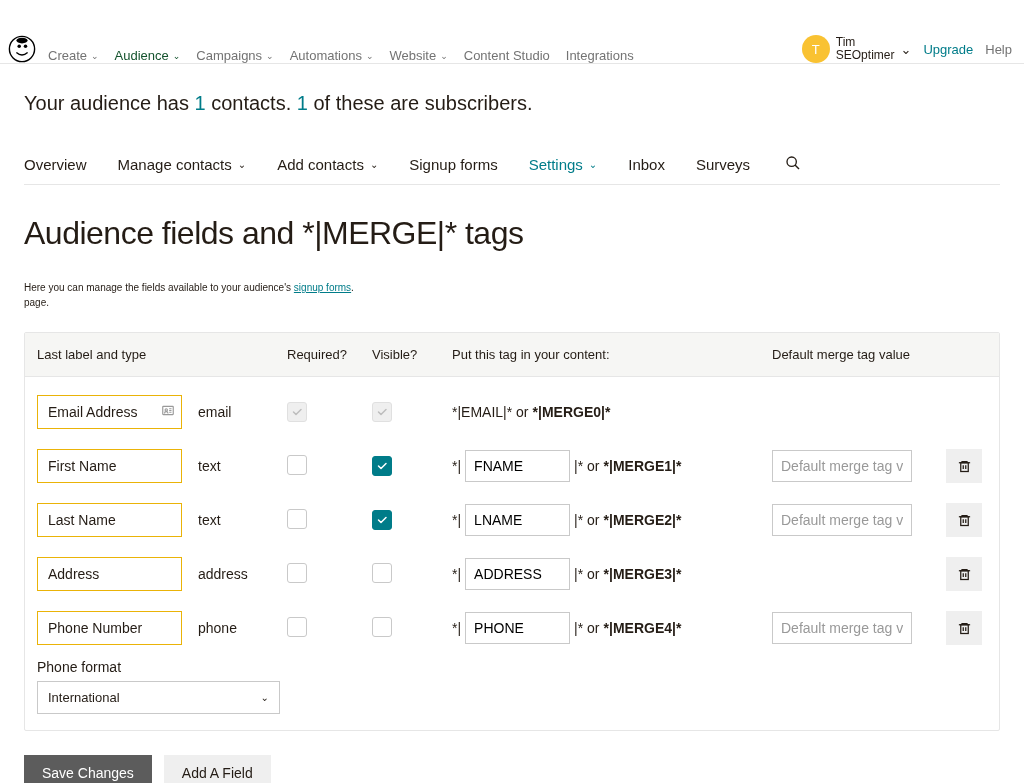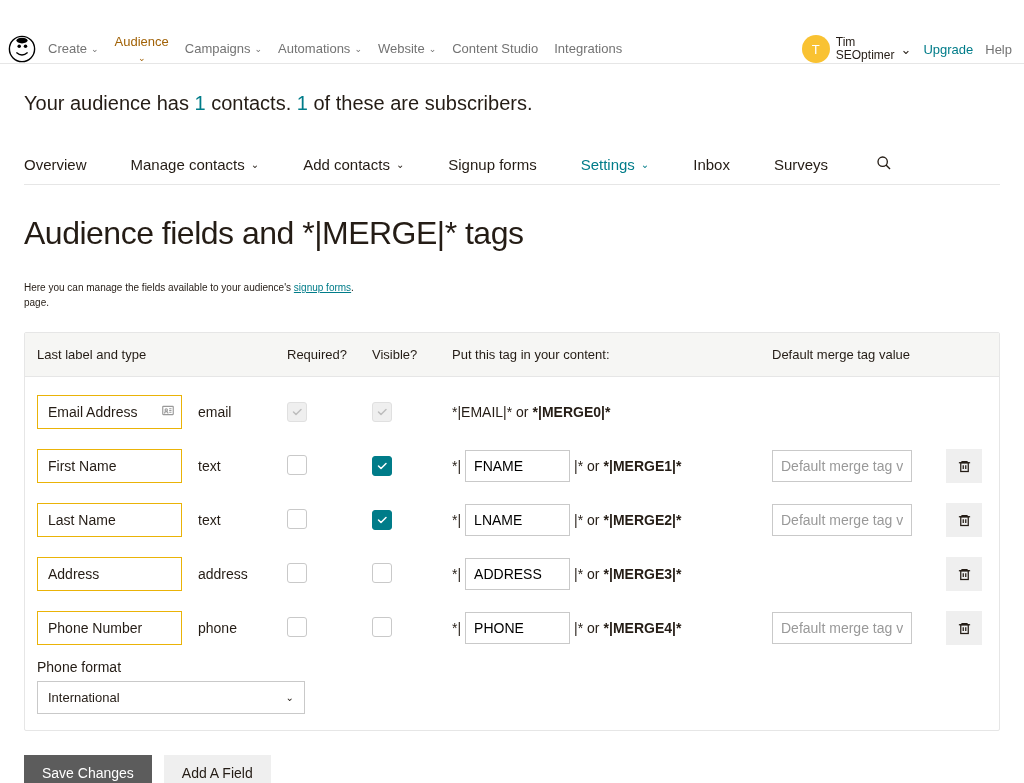--- a/index.html
+++ b/index.html
@@ -29,21 +29,21 @@
     flex: 1;
     font-size: 13px;
     color: #737373;
   }
   .topnav-item {
     display: flex;
     align-items: center;
     gap: 4px;
     cursor: pointer;
   }
-  .topnav-item.active { color: #a16207; flex-direction: column; }
+  .topnav-item.active { color: #14532d; }
   .topnav-item .chev { font-size: 9px; }
   .right-nav {
     display: flex;
     align-items: center;
     gap: 12px;
     font-size: 13px;
   }
   .avatar {
     width: 28px; height: 28px; border-radius: 50%;
     background: #f9c232; color: #fff;
@@ -65,21 +65,21 @@
     color:#241c15;
   }
   .summary .num { color:#007c89; }
 
   .subnav-wrap {
     padding: 0 24px;
   }
   .subnav {
     display: flex;
     align-items: center;
-    gap: 44px;
+    gap: 31px;
     border-bottom: 1px solid #e6e6e6;
     padding-bottom: 10px;
     font-size: 15px;
     font-weight: 500;
   }
   .subnav-item {
     display: flex; align-items: center; gap: 6px; cursor:pointer;
   }
   .subnav-item.active { color:#007c89; }
   .subnav-item .chev { font-size: 10px; color: inherit; }
@@ -191,21 +191,21 @@
   }
   .trash-btn svg { width:15px; height:15px; }
 
   .phone-format {
     padding: 4px 12px 16px;
   }
   .phone-format-label { font-size:14px; margin-bottom:6px; }
   .select {
     border:1px solid #c9c9c9;
     padding: 8px 10px;
-    width: 268px;
+    width: 243px;
     display:flex; align-items:center; justify-content:space-between;
     cursor:pointer;
     font-size:13px;
     gap:24px;
   }
   .select .chev { font-size:10px; }
 
   .buttons {
     padding: 24px;
     display:flex; gap:12px;

